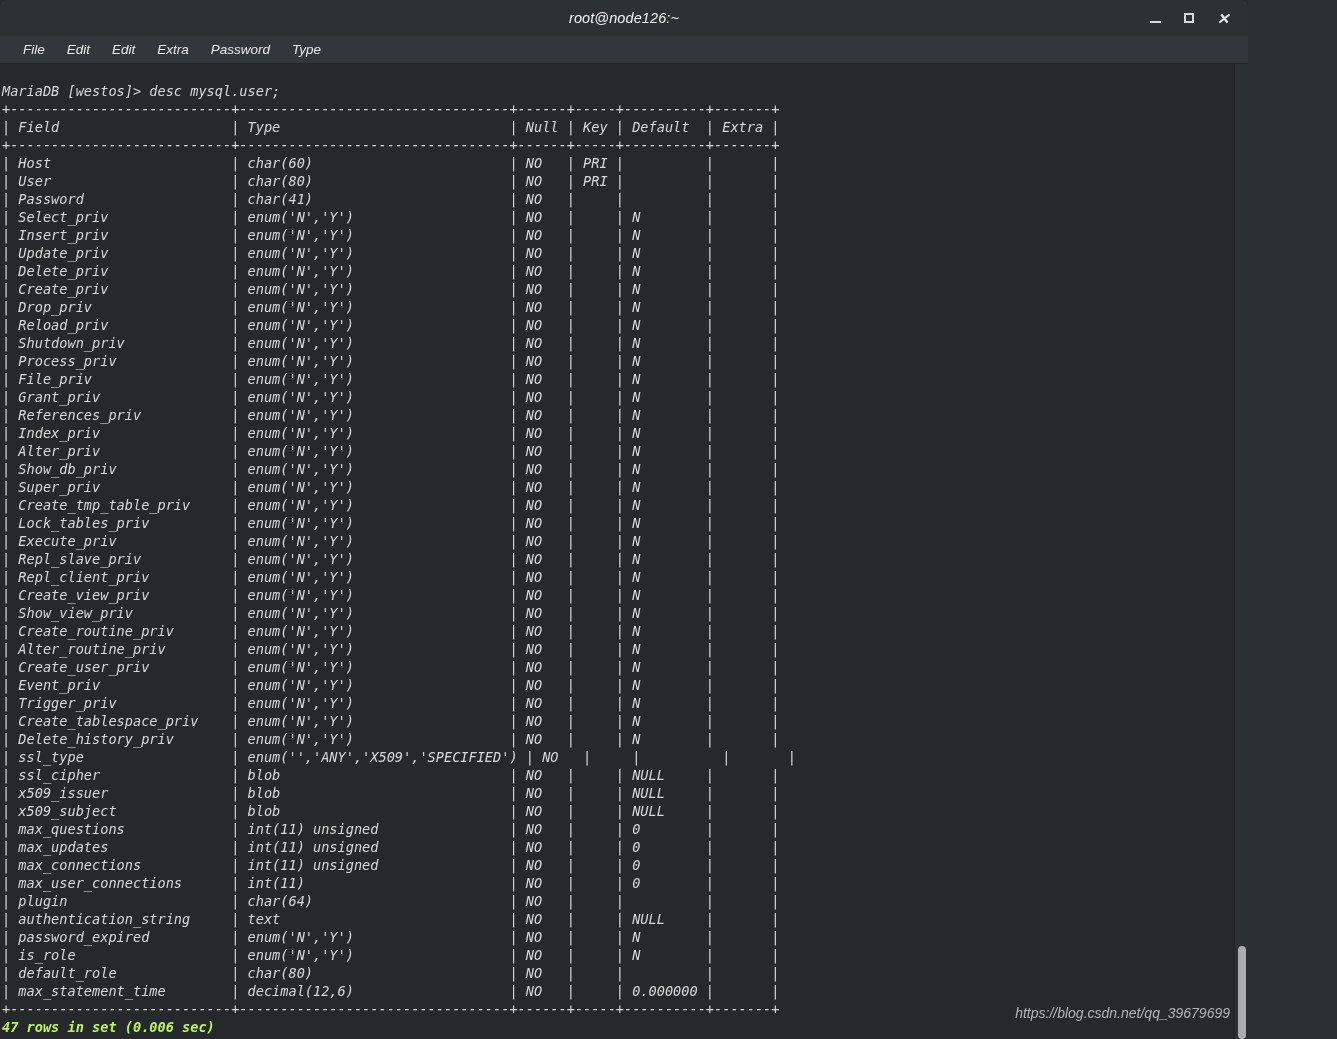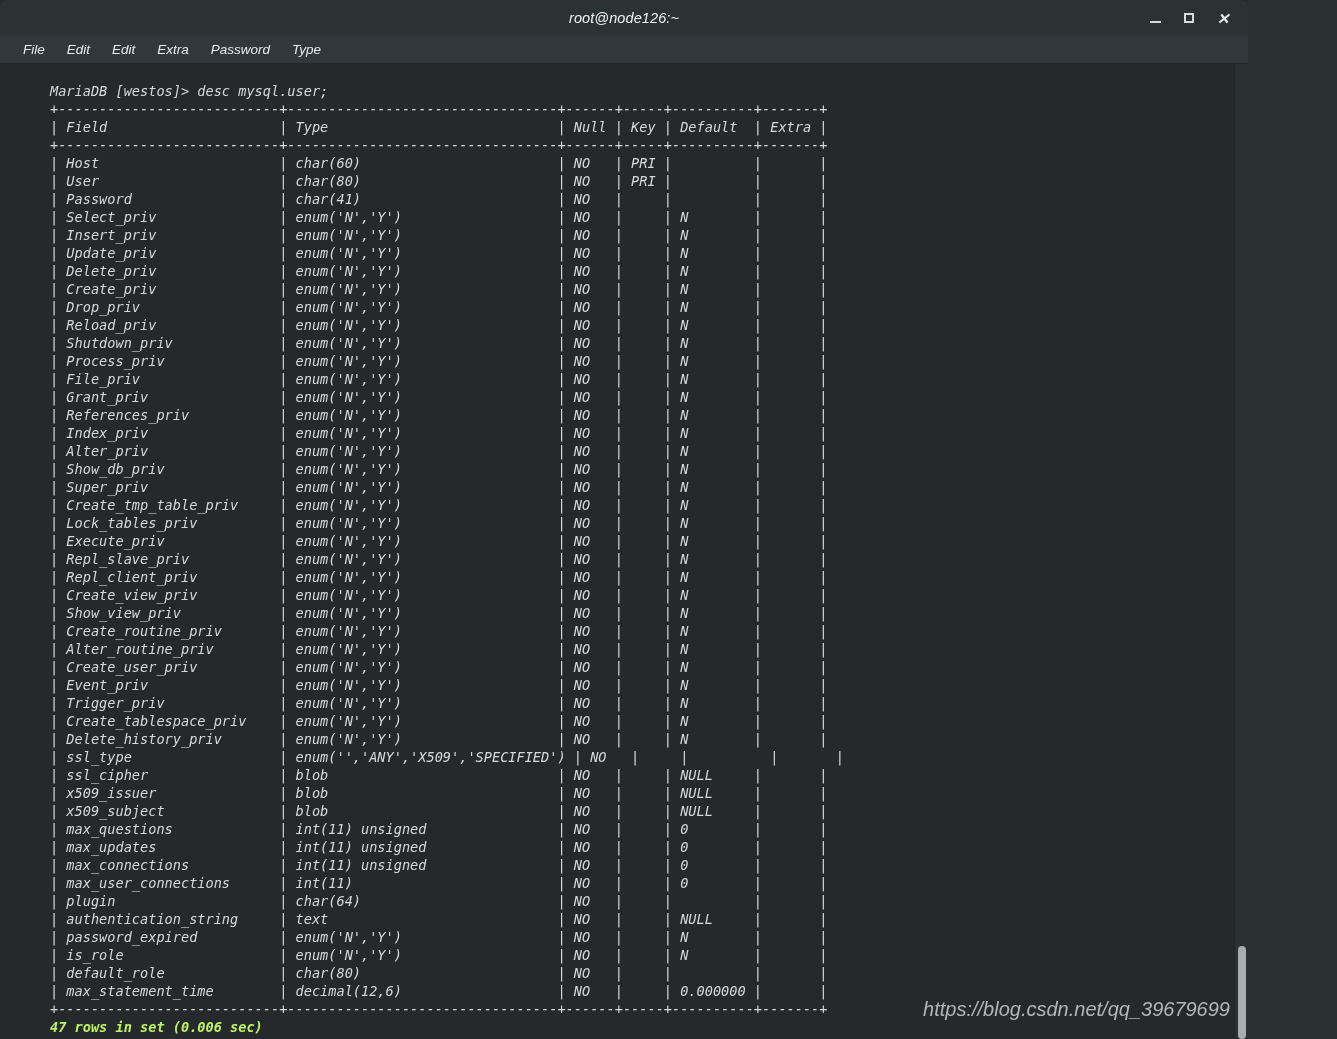--- a/index.html
+++ b/index.html
@@ -103,21 +103,20 @@
     position: absolute;
     left: 0; top: 0;
     padding: 4px 0 0 2px;
     font-family: "DejaVu Sans Mono", monospace;
     font-size: 13.6px;
     line-height: 18px;
     color: #d6d9d9;
     white-space: pre;
     letter-spacing: 0px;
     tab-size: 8;
-    margin-left: 48px;
   }
   #termtext .bold { color: #bef264; font-weight: bold; }
   
   #scrollbar {
     position: absolute;
     right: 0; top: 0;
     width: 14px; height: 100%;
     background: #2b3033;
     border-left: 1px solid #22262a;
   }
@@ -127,21 +126,21 @@
     width: 8px;
     border-radius: 4px;
     background: #a9adb0;
   }
   
   #watermark {
     position: absolute;
     right: 18px;
     bottom: 18px;
     font-family: "Liberation Sans", sans-serif;
-    font-size: 20px;
+    font-size: 14px;
     color: #c6c9ca;
     opacity: 0.88;
     user-select: none;
     pointer-events: none;
   }
 </style>
 </head>
 <body>
 
 <div id="window">

